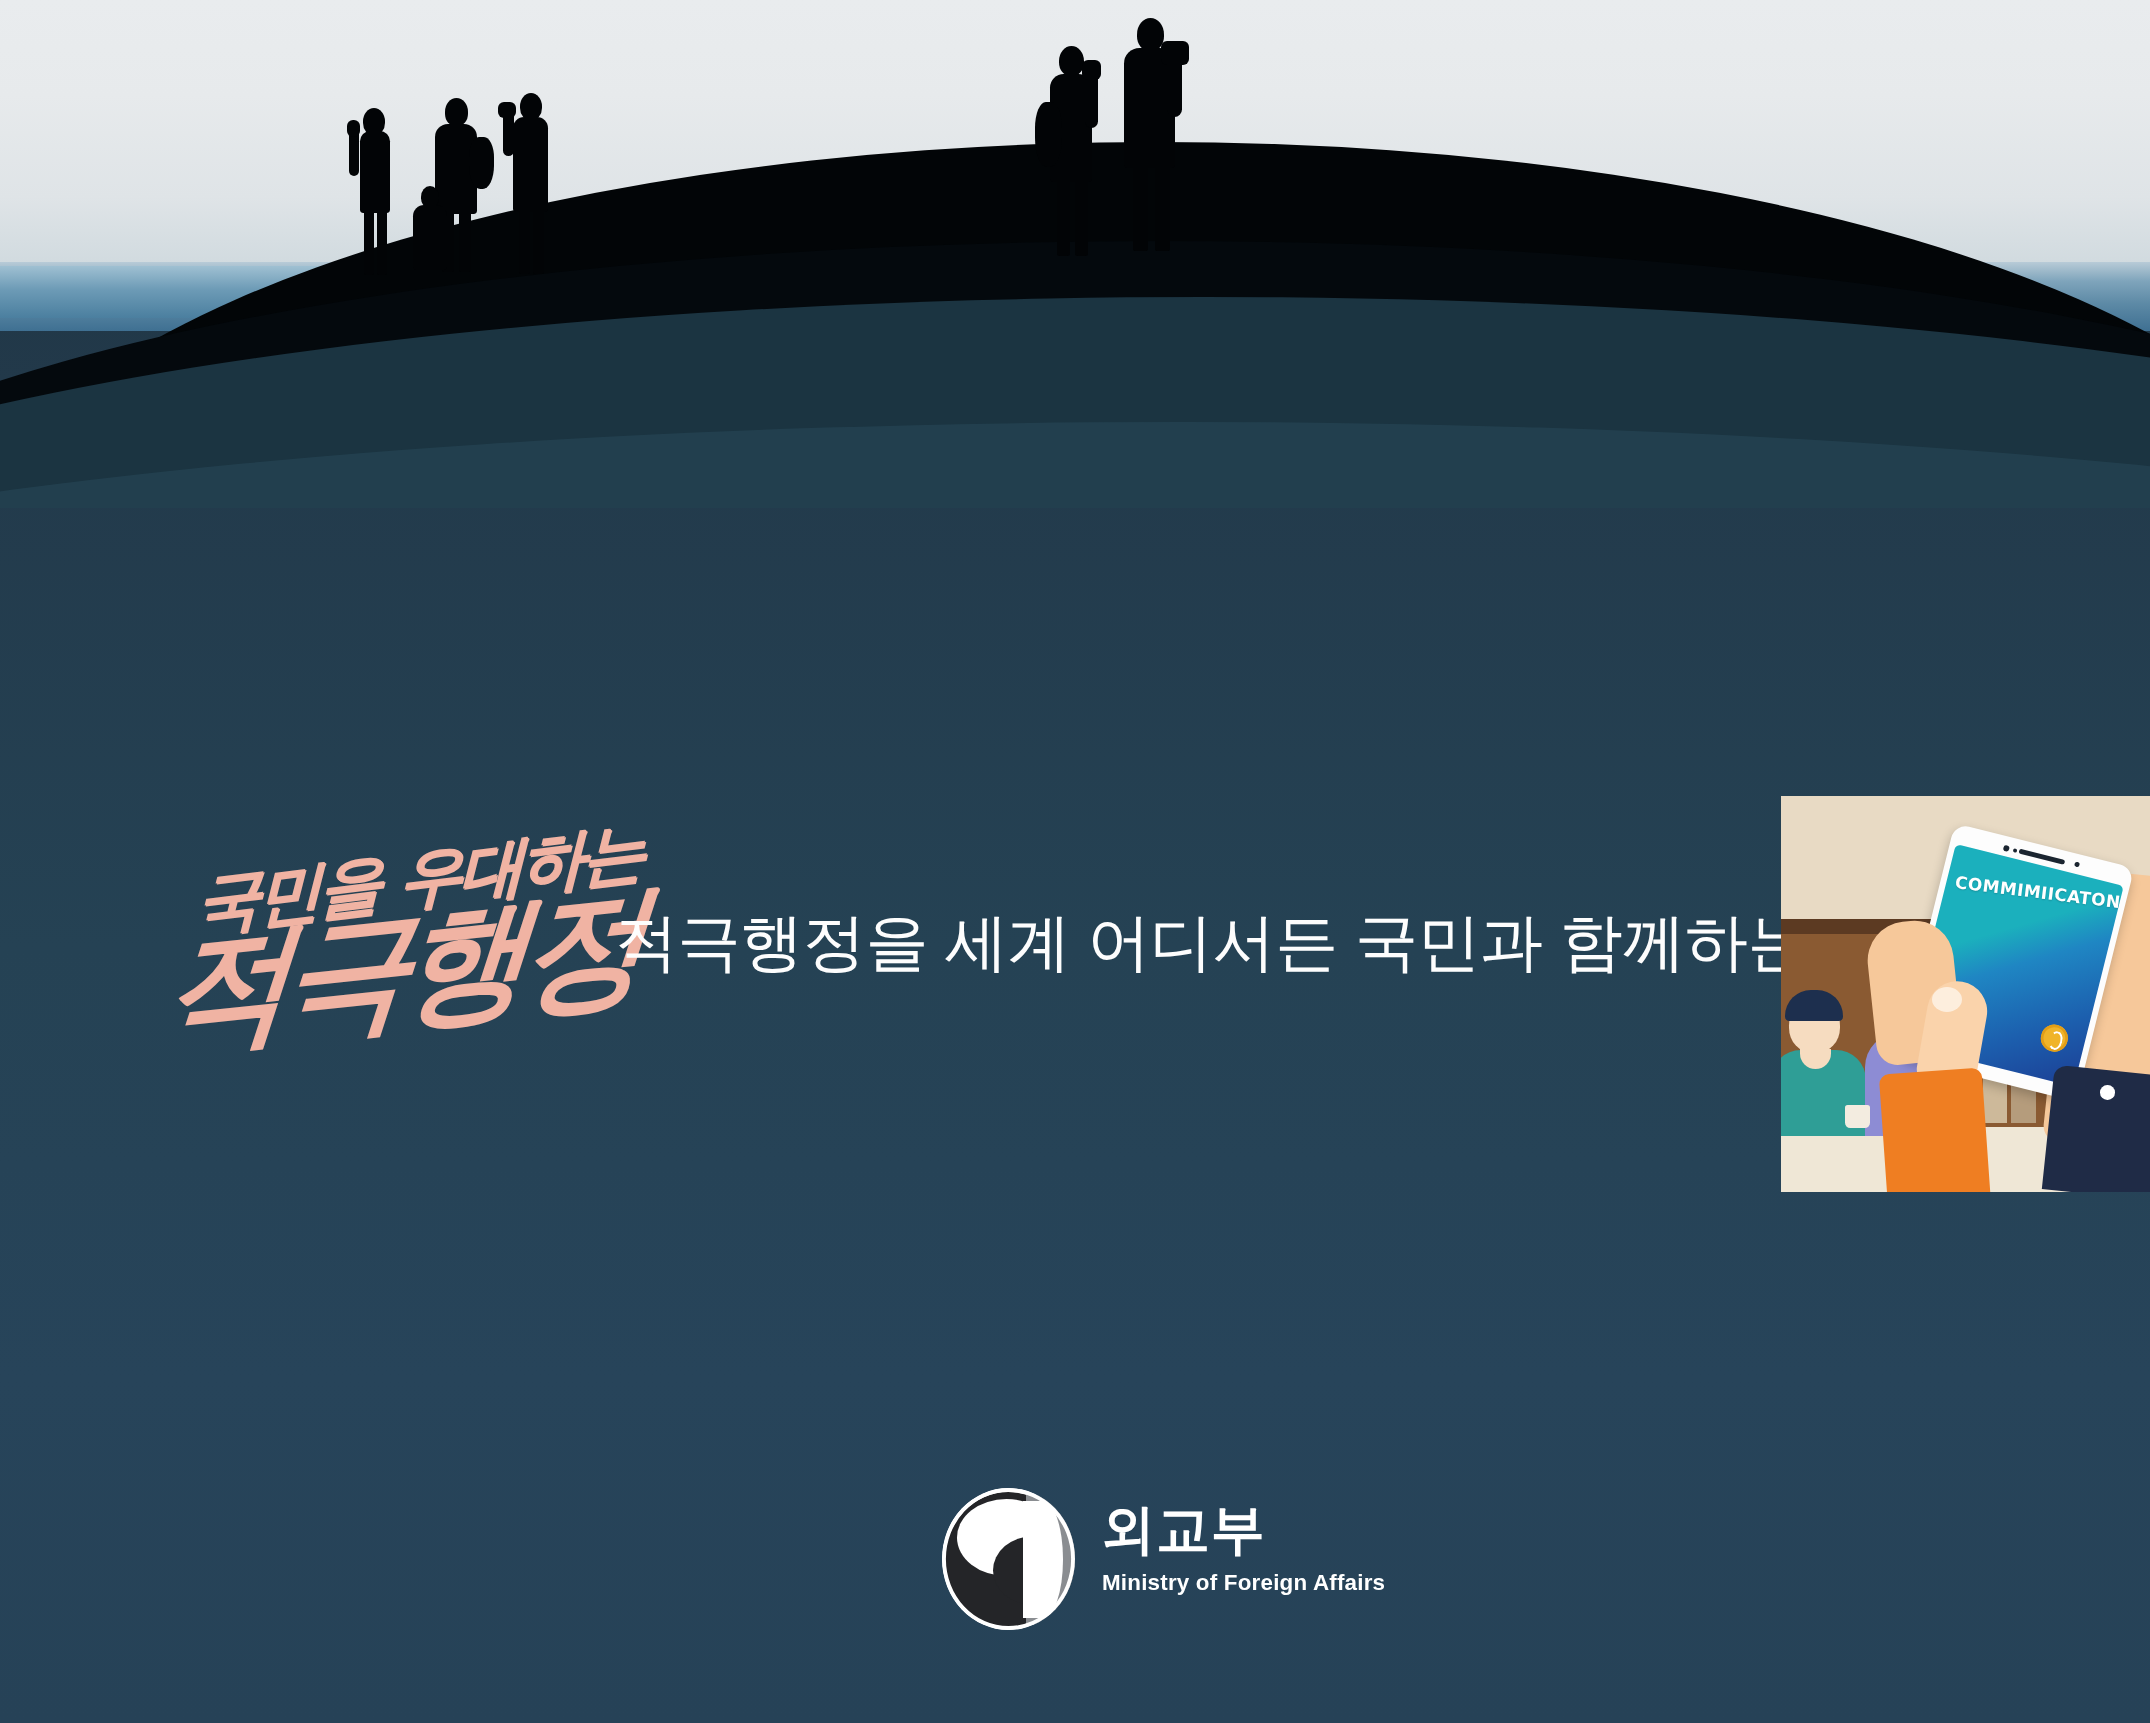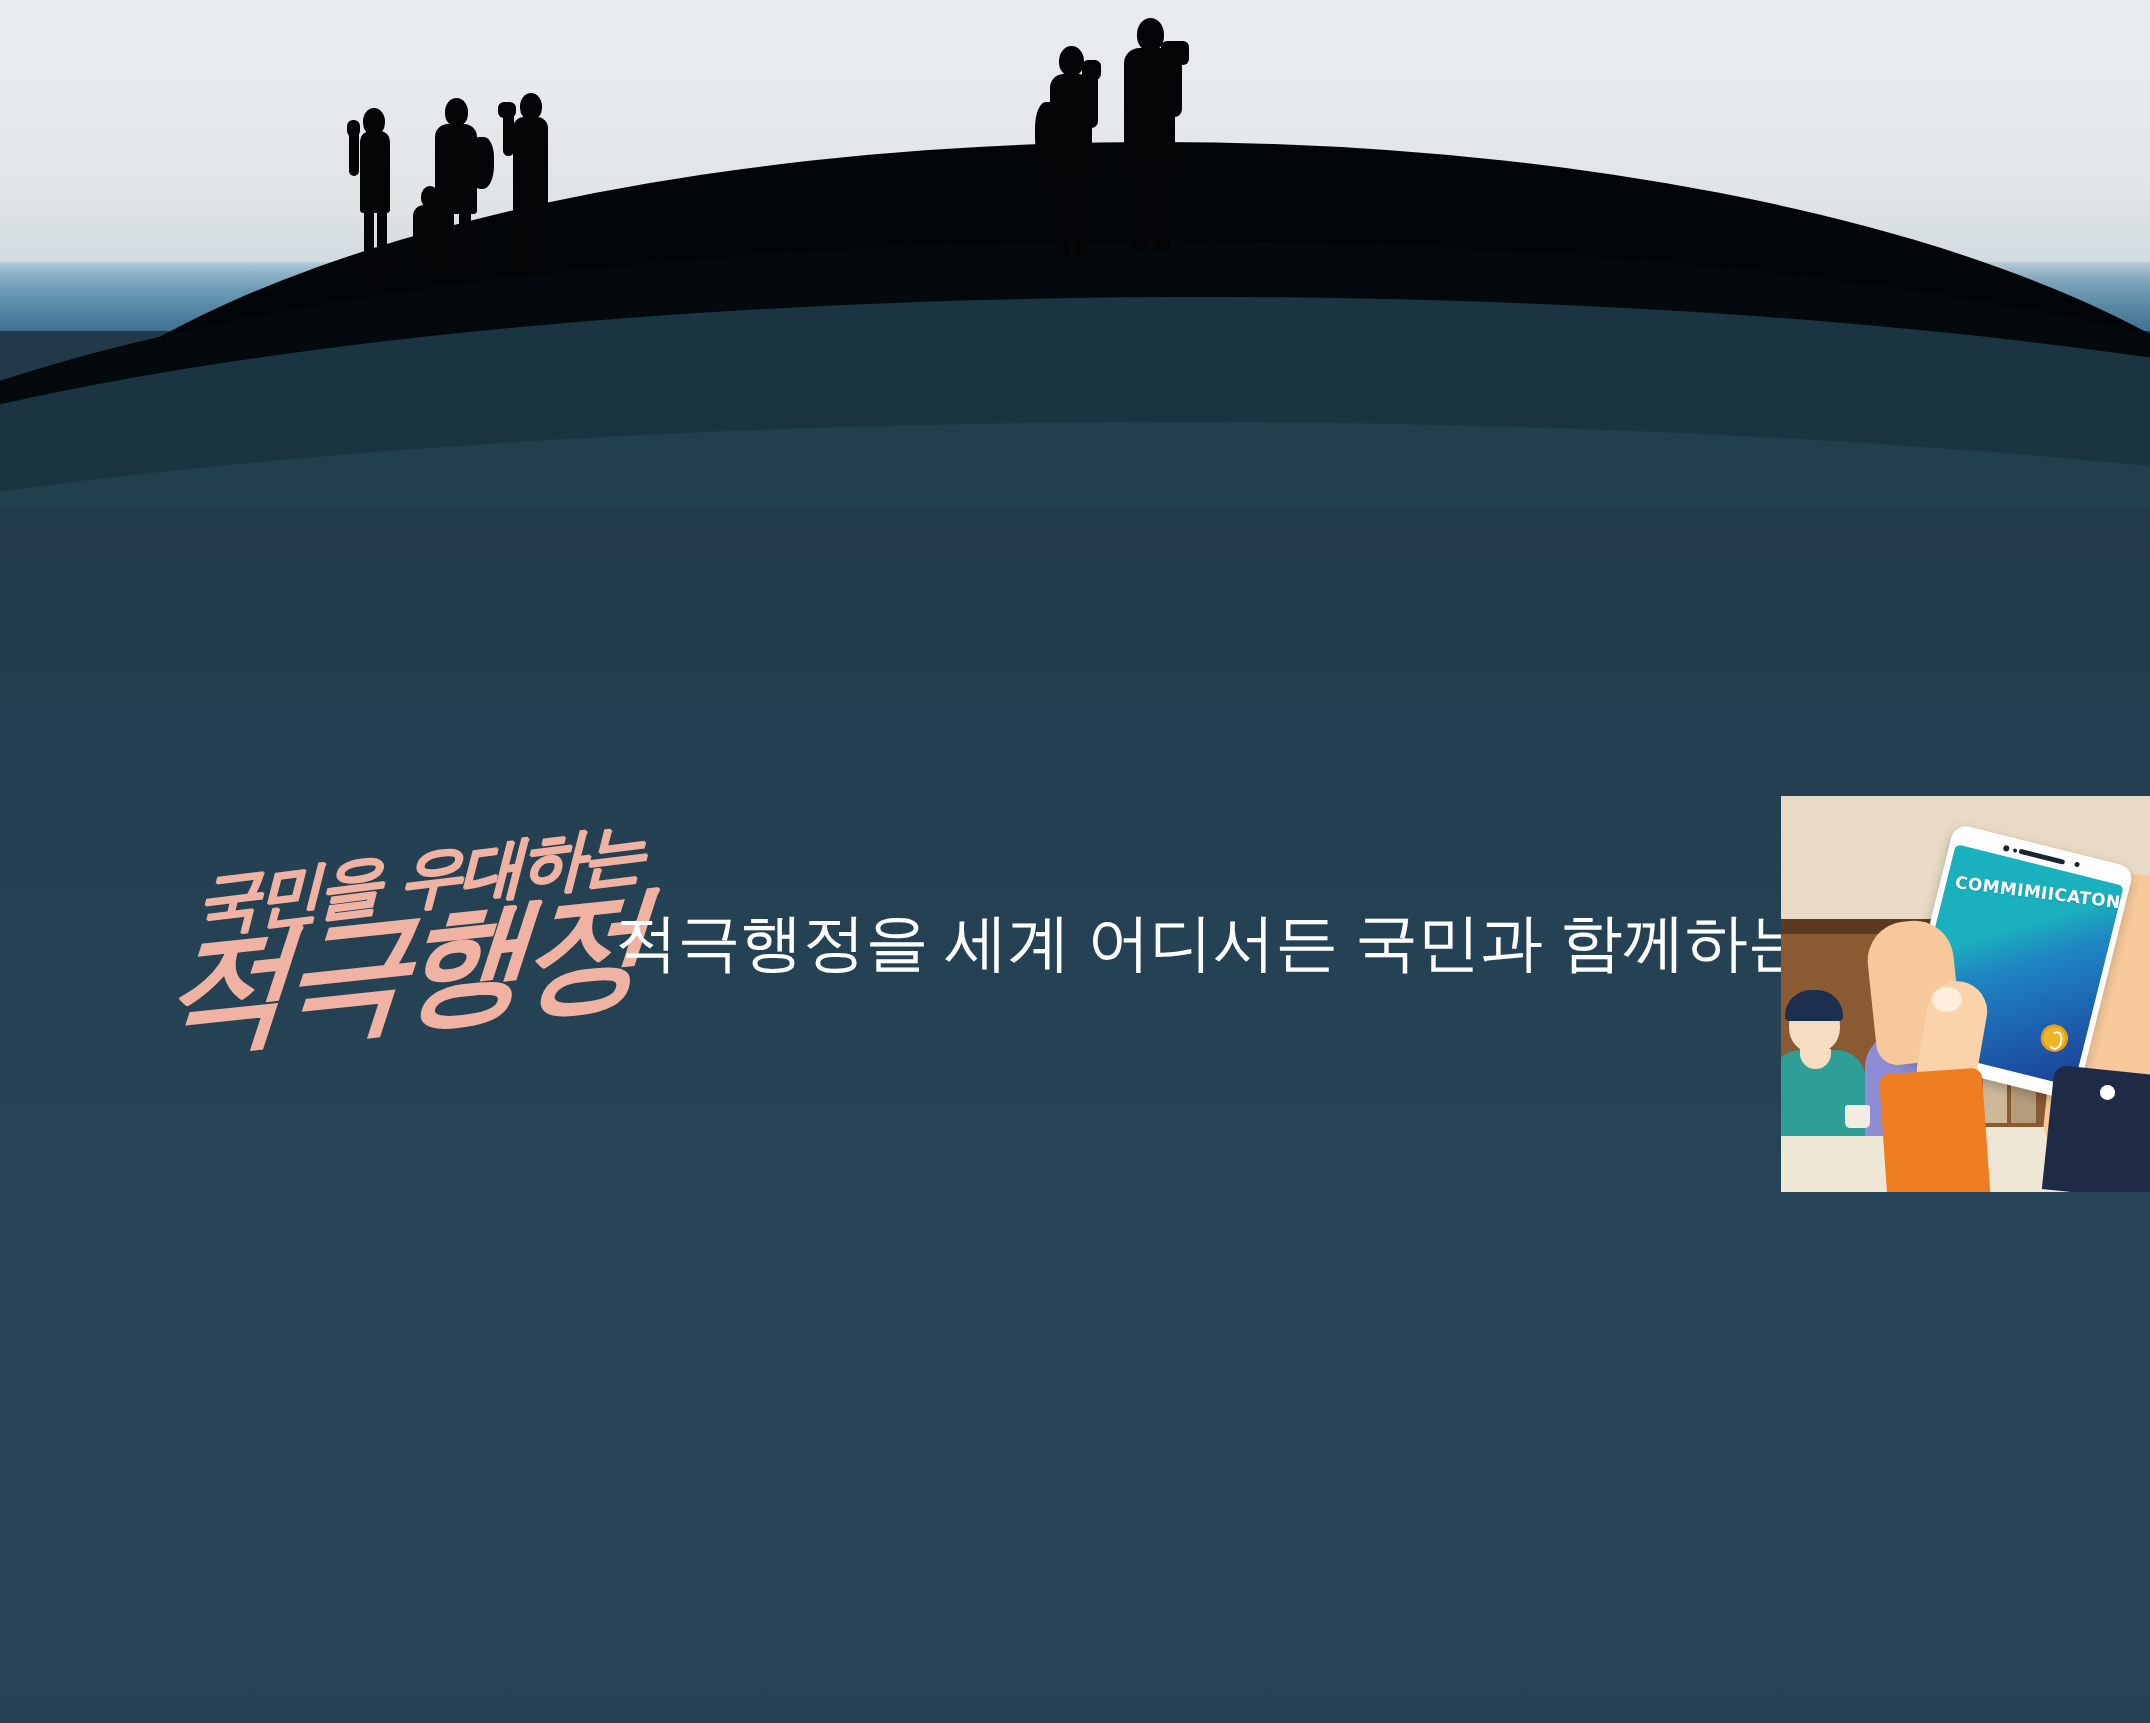--- a/index.html
+++ b/index.html
@@ -325,15 +325,27 @@
 
     <div class="il-cuffR"></div>
     <div class="il-cuffBtn"></div>
 
     <div class="il-fingers"></div>
     <div class="il-thumb"></div>
     <div class="il-nail"></div>
     <div class="il-cuffL"></div>
   </div>
 
+  <div class="mofa">
+    <div class="taegeuk">
+      <div class="tg-dark"></div>
+      <div class="tg-white"></div>
+      <div class="tg-swirl"></div>
+      <div class="tg-gray"></div>
+      <div class="tg-grayin"></div>
+      <div class="tg-rim"></div>
+    </div>
+    <div class="mofa-ko">외교부</div>
+    <div class="mofa-en">Ministry of  Foreign Affairs</div>
+  </div>
 
 </div>
 
 
 </body></html>

